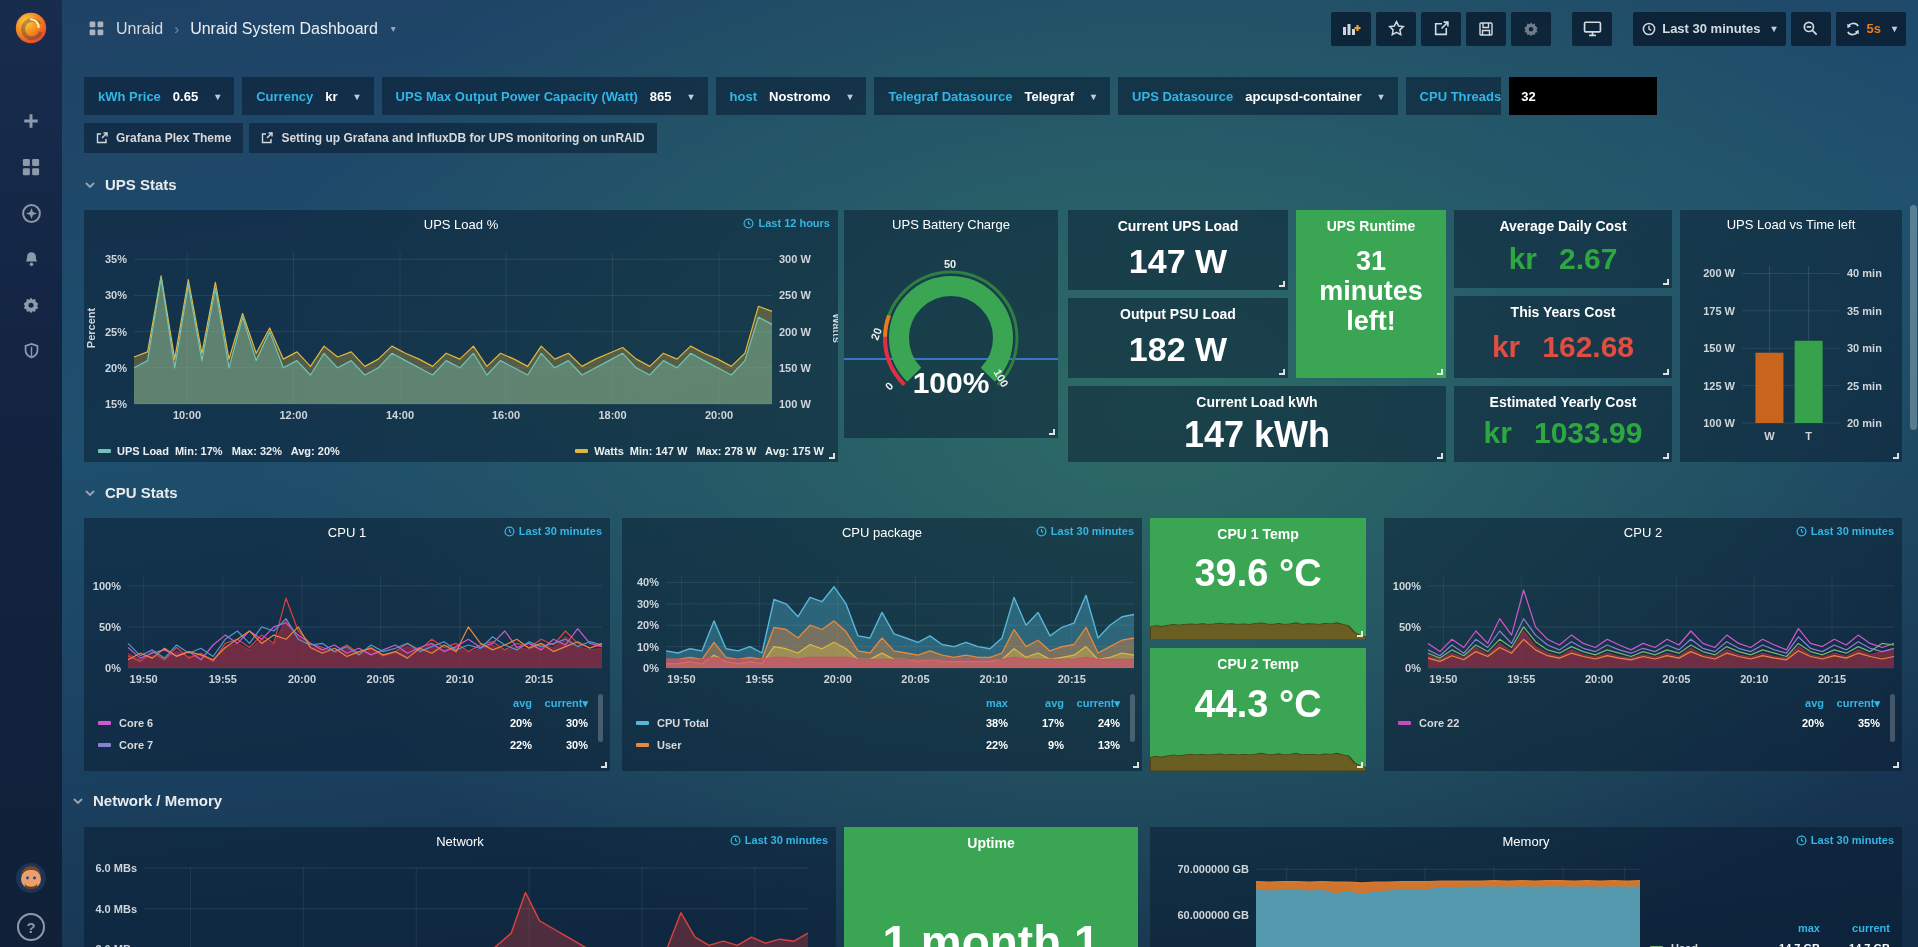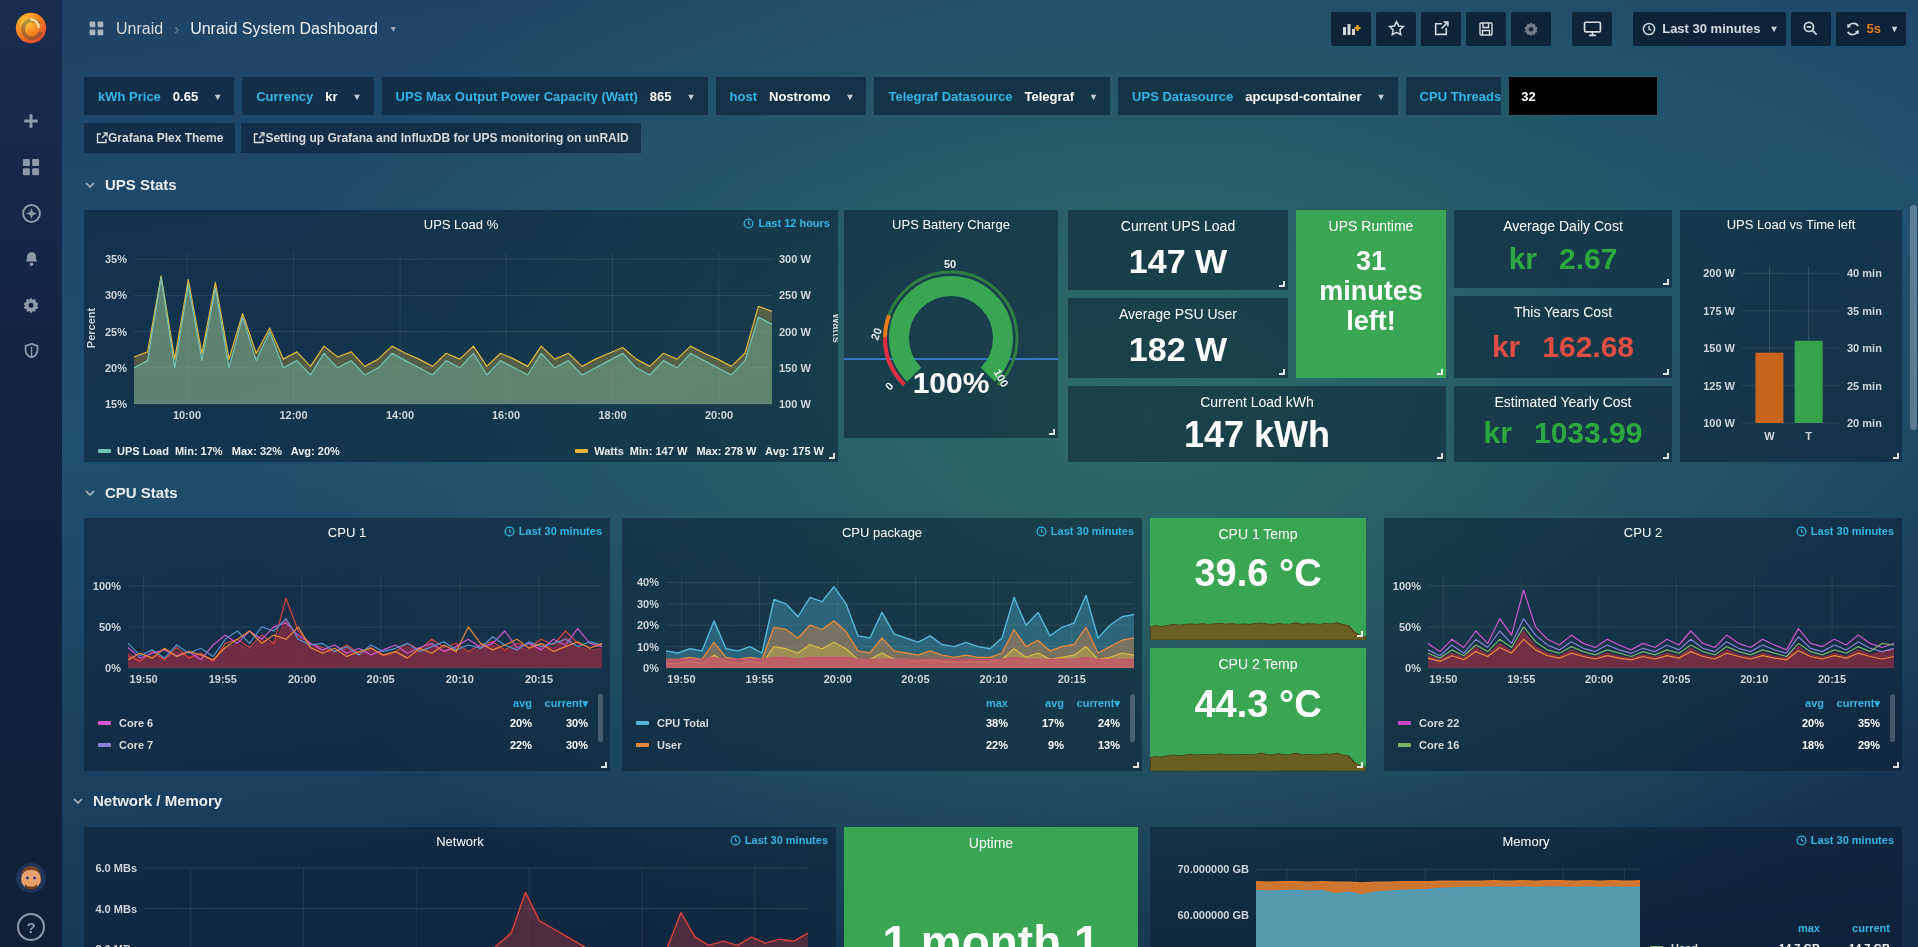--- a/index.html
+++ b/index.html
@@ -28,29 +28,29 @@
 .gap{width:16px}
 .orange{color:#eb7b18}
 .caretsm{font-size:10px;color:#c3ccd4;margin-left:5px}
 
 .vars{position:absolute;left:84px;top:77px;display:flex;gap:8px;align-items:center;z-index:8}
 .varbox{display:flex;align-items:center;gap:12px;background:rgba(10,30,52,0.6);padding:0 14px;height:38px;font-size:13px;font-weight:700;cursor:pointer}
 .varlabel{color:#33b5e5}
 .varval{color:#fff}
 .varinput{width:148px;height:38px;background:#000;border:none;color:#fff;font-weight:700;font-size:13px;padding:0 12px;font-family:"Liberation Sans",sans-serif}
 .links{position:absolute;left:84px;top:123px;display:flex;gap:6px;z-index:8}
-.linkbtn{display:flex;align-items:center;gap:0;background:rgba(10,30,52,0.6);height:30px;padding:0 12px;font-size:12px;font-weight:700;color:#d8d9da;cursor:pointer}
+.linkbtn{display:flex;align-items:center;gap:8px;background:rgba(10,30,52,0.6);height:30px;padding:0 12px;font-size:12px;font-weight:700;color:#d8d9da;cursor:pointer}
 
 .sect{position:absolute;display:flex;align-items:center;gap:9px;font-size:15px;font-weight:700;color:#e8eaec;cursor:pointer}
 .sect svg{color:#9aa6b2}
 
 .panel{position:absolute;background:rgba(8,25,45,0.5);overflow:hidden}
 .panel.green{background:#3aa654}
 .ptitle{position:absolute;top:7px;left:0;right:0;text-align:center;font-size:13px;font-weight:400;color:#fff;cursor:pointer}
-.stitle{position:absolute;top:8px;left:0;right:0;text-align:center;font-size:14px;font-weight:400;color:#fff}
+.stitle{position:absolute;top:8px;left:0;right:0;text-align:center;font-size:14px;font-weight:700;color:#fff}
 .badge{position:absolute;top:7px;right:8px;display:flex;align-items:center;gap:4px;color:#33b5e5;font-size:11px;font-weight:700;cursor:pointer}
 .rsz{position:absolute;right:3px;bottom:3px;width:6px;height:6px;border-right:2px solid rgba(255,255,255,0.85);border-bottom:2px solid rgba(255,255,255,0.85)}
 .chart{position:absolute}
 .bigval{position:absolute;left:0;right:0;text-align:center;font-weight:700;color:#fff}
 .krrow{position:absolute;left:0;right:0;display:flex;justify-content:center;gap:22px;font-weight:700;font-size:30px}
 .kgreen{color:#2da840}.kred{color:#e04d42}
 
 .ups-legend{position:absolute;left:14px;right:14px;bottom:5px;display:flex;justify-content:space-between;font-size:11px;font-weight:700;color:#eceff1}
 .lg-item{display:flex;align-items:center;gap:6px}
 .sw{display:inline-block;width:13px;height:4px;border-radius:1px}
@@ -393,21 +393,21 @@
     </div>
     <div class="rsz"></div>
   </div>
 
   <div class="panel" style="left:1068px;top:210px;width:220px;height:80px">
     <div class="stitle">Current UPS Load</div>
     <div class="bigval" style="top:32px;font-size:34px">147 W</div>
     <div class="rsz"></div>
   </div>
   <div class="panel" style="left:1068px;top:298px;width:220px;height:80px">
-    <div class="stitle">Average PSU User</div>
+    <div class="stitle">Output PSU Load</div>
     <div class="bigval" style="top:32px;font-size:34px">182 W</div>
     <div class="rsz"></div>
   </div>
   <div class="panel" style="left:1068px;top:386px;width:378px;height:76px">
     <div class="stitle">Current Load kWh</div>
     <div class="bigval" style="top:28px;font-size:36px">147 kWh</div>
     <div class="rsz"></div>
   </div>
   <div class="panel green" style="left:1296px;top:210px;width:150px;height:168px">
     <div class="stitle">UPS Runtime</div>
@@ -658,28 +658,20 @@
         <span class="lt-cell"><span>current</span><span>▾</span></span>
       </div>
       <div class="lt-row">
         <span class="lt-name">
             <span class="sw" style="background: rgb(201, 74, 192);"></span>
             <span>Core 22</span>
           </span>
         <span class="lt-cell">20%</span>
         <span class="lt-cell">35%</span>
       </div>
-      <div class="lt-row">
-        <span class="lt-name">
-            <span class="sw" style="background: rgb(126, 178, 109);"></span>
-            <span>Core 16</span>
-          </span>
-        <span class="lt-cell">18%</span>
-        <span class="lt-cell">29%</span>
-      </div>
     </div>
     <div class="scrollthumb" style="right:7px;top:176px;height:48px"></div>
     <div class="rsz"></div>
   </div>
 
   <div class="panel" style="left:84px;top:827px;width:752px;height:300px">
     <div class="ptitle">Network</div>
     <div class="badge">
       <svg width="11" height="11" viewBox="0 0 14 14">
           <circle cx="7" cy="7" r="5.6" fill="none" stroke="currentColor" stroke-width="1.6"></circle>

